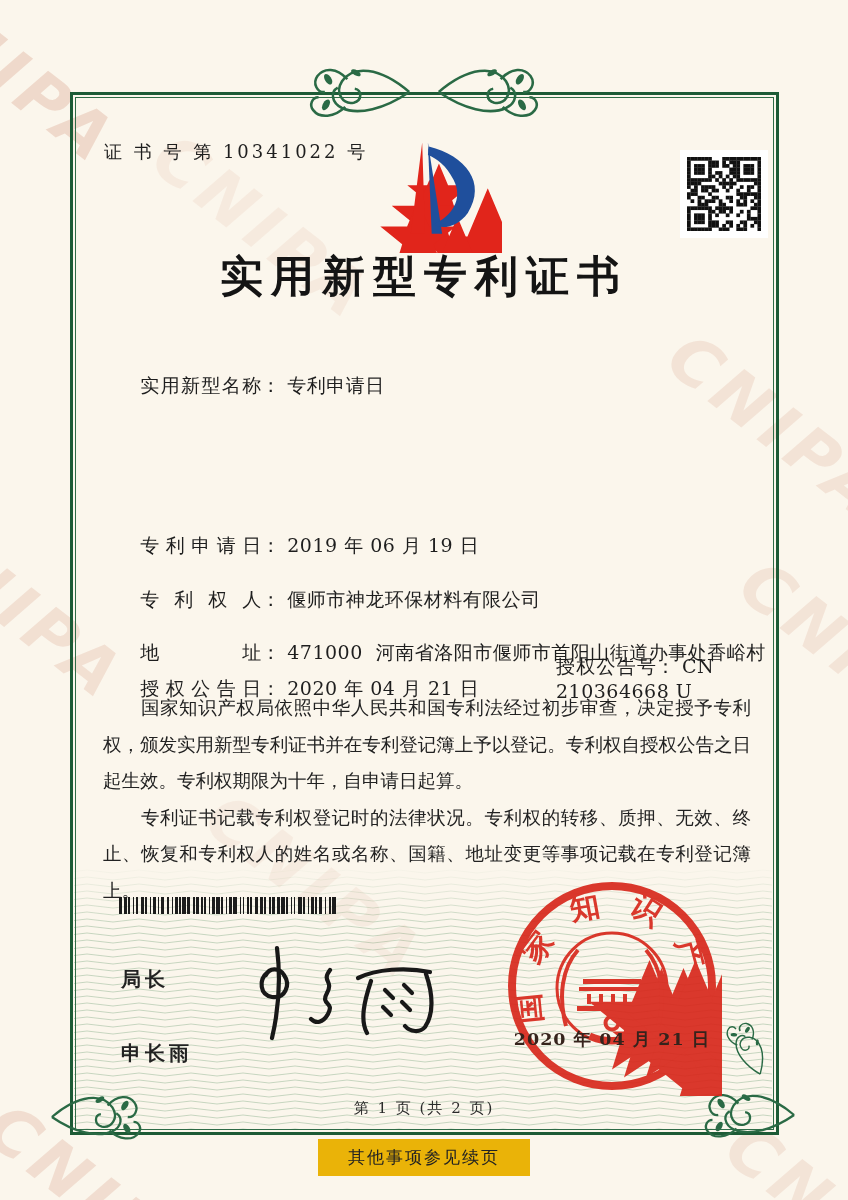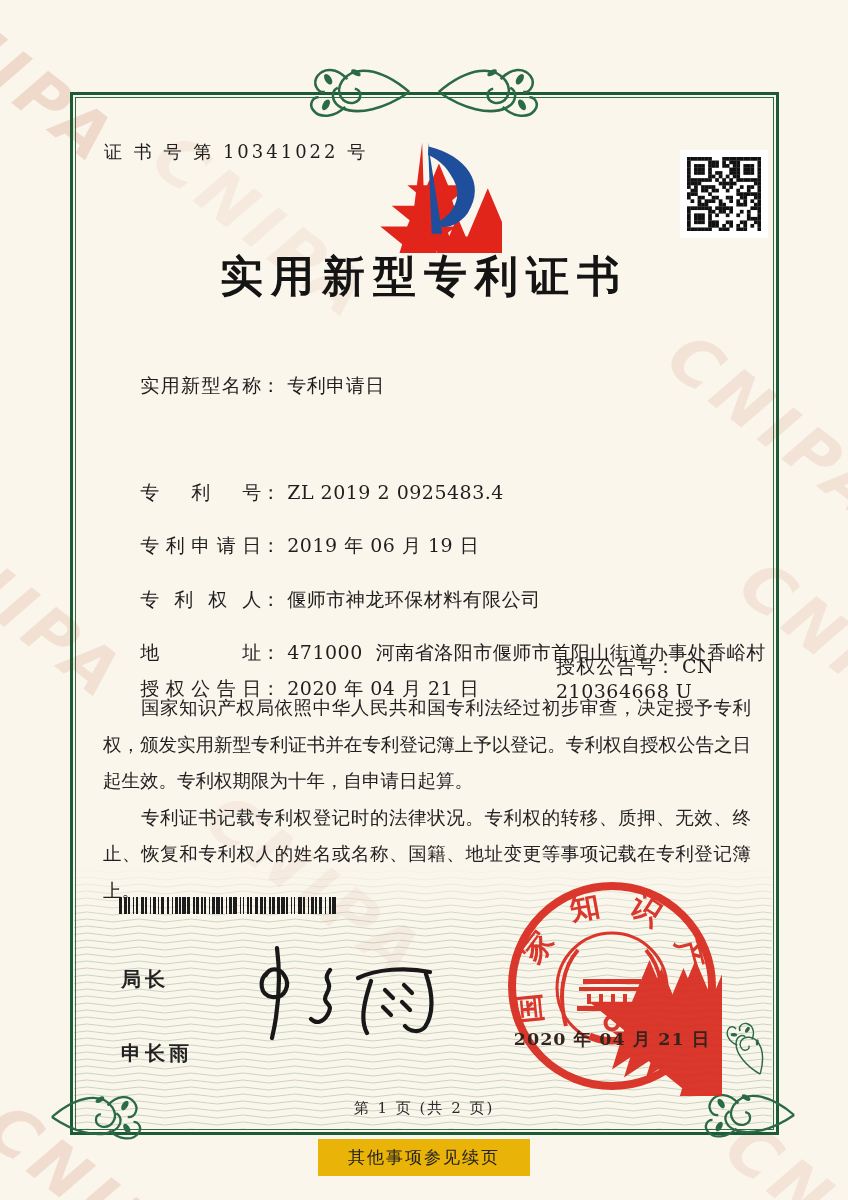--- a/index.html
+++ b/index.html
@@ -377,23 +377,20 @@
           <rect x="56.38095238095238" y="70.47619047619048" width="3.723809523809524" height="3.723809523809524" fill="#111"></rect>
           <rect x="70.47619047619048" y="70.47619047619048" width="3.723809523809524" height="3.723809523809524" fill="#111"></rect>
         </svg>
     </div>
 
     <div class="title">实用新型专利证书</div>
 
     <div class="frow" style="top:351px">
       <span class="flabel">实用新型名称</span><span class="fcolon">：</span><span class="fvalue">专利申请日</span>
     </div>
-    <div class="frow" style="top:458px">
-      <span class="flabel">专利号</span><span class="fcolon">：</span><span class="fvalue">ZL 2019 2 0925483.4</span>
-    </div>
     <div class="frow" style="top:511px">
       <span class="flabel">专利申请日</span><span class="fcolon">：</span><span class="fvalue">2019 年 06 月 19 日</span>
     </div>
     <div class="frow" style="top:565px">
       <span class="flabel">专利权人</span><span class="fcolon">：</span><span class="fvalue">偃师市神龙环保材料有限公司</span>
     </div>
     <div class="frow" style="top:618px">
       <span class="flabel">地址</span><span class="fcolon">：</span><span class="fvalue">471000  河南省洛阳市偃师市首阳山街道办事处香峪村</span>
     </div>
     <div class="frow" style="top:654px;width:648px">

